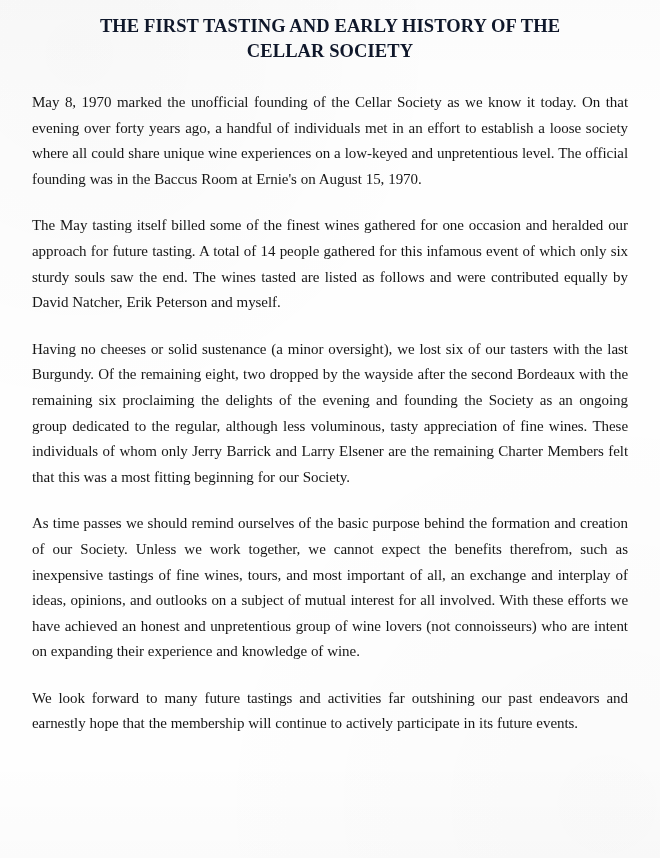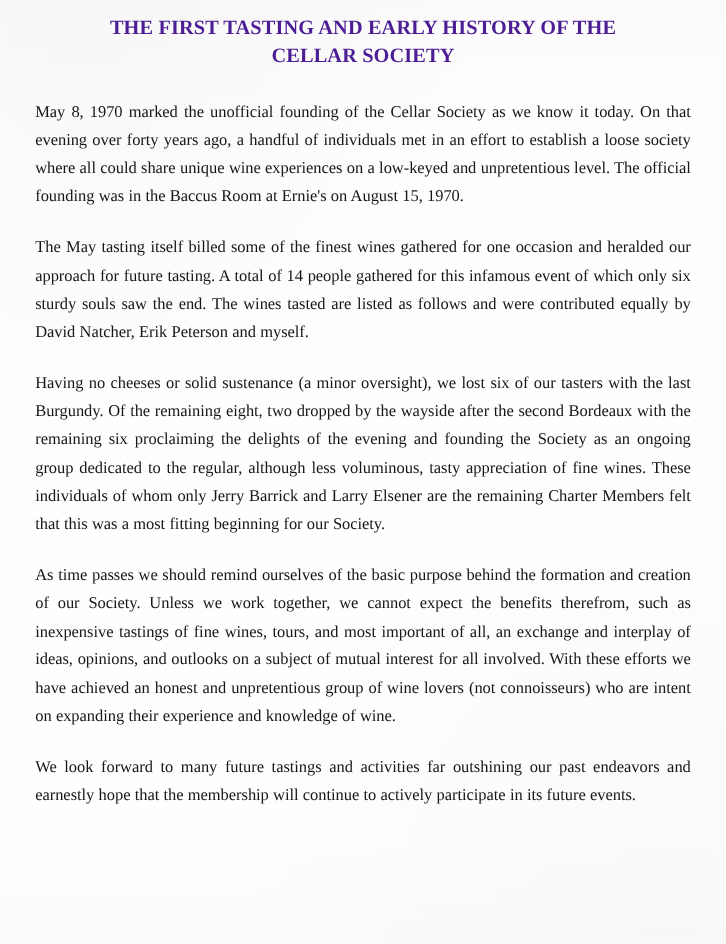--- a/index.html
+++ b/index.html
@@ -40,21 +40,21 @@
     padding: 0 32px;
   }
   .doc-title {
     margin: 0;
     padding: 14px 42px 0 42px;
     text-align: center;
     font-weight: bold;
     font-size: 18.5px;
     line-height: 25px;
     letter-spacing: 0.1px;
-    color: #4c1d95;
+    color: #0f172a;
   }
   .body-block {
     margin-top: 26px;
   }
   p.para {
     margin: 0 0 21px 0;
     text-align: justify;
     text-justify: inter-word;
     font-size: 15px;
     line-height: 25.6px;

